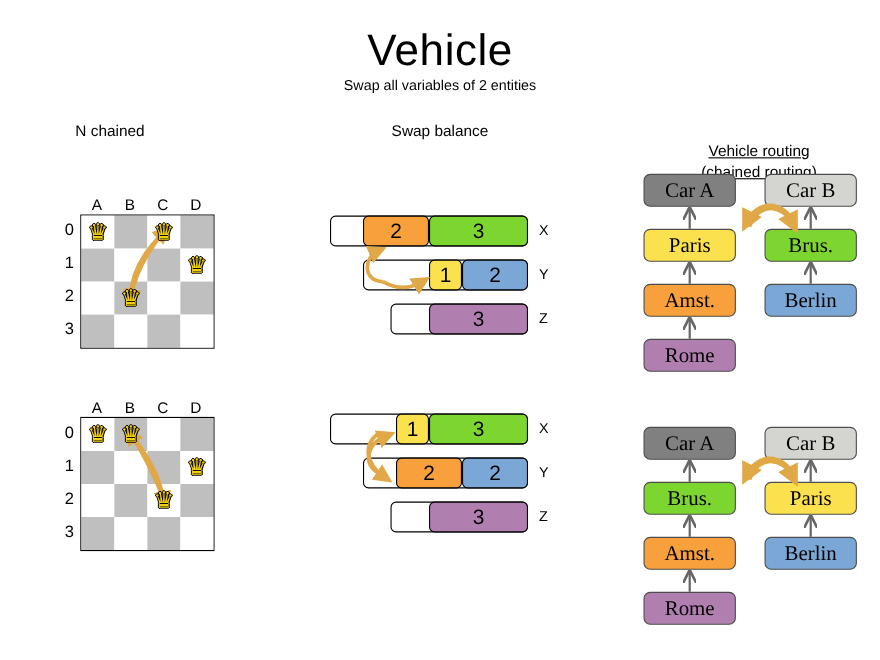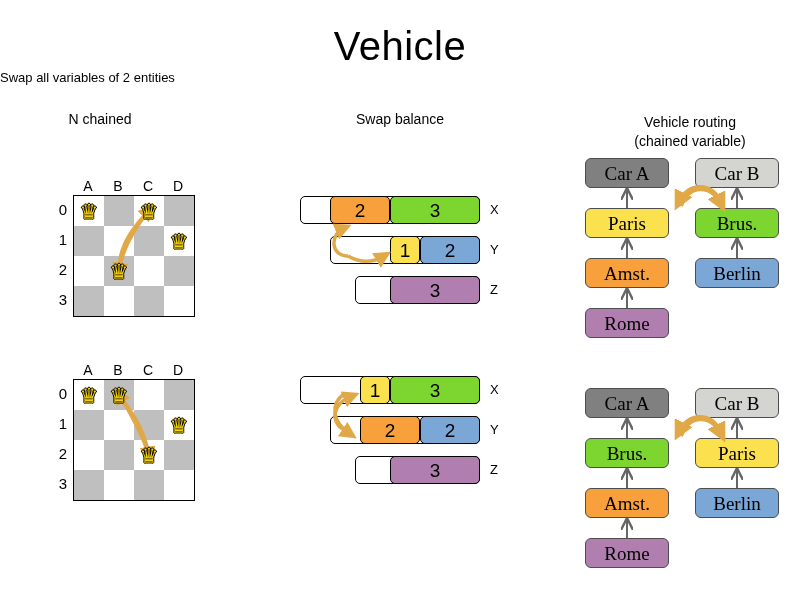--- a/index.html
+++ b/index.html
@@ -9,29 +9,29 @@
     color:#000;overflow:hidden;position:relative;
   }
   .stage{position:relative;width:800px;height:600px;}
 
   
   #page-title{
     position:absolute;left:0;top:24px;width:800px;text-align:center;
     font-size:40px;font-weight:400;letter-spacing:.5px;line-height:44px;
   }
   #page-subtitle{
-    position:absolute;left:0;top:70px;width:800px;
+    position:absolute;left:0;top:70px;width:800px;text-align:center;
     font-size:13px;font-weight:400;
   }
   .col-head{
     position:absolute;text-align:center;font-size:14px;line-height:19px;
   }
   #head-nqueens{left:20px;top:110px;width:160px;}
   #head-cloud{left:320px;top:110px;width:160px;}
-  #head-vrp{left:600px;top:113px;width:180px;}
+  #head-vrp{left:600px;top:128px;width:180px;text-decoration:underline;}
 
   
   .board-wrap{position:absolute;}
   .file-label{
     position:absolute;width:30px;text-align:center;
     font-size:14px;line-height:16px;
   }
   .rank-label{
     position:absolute;width:14px;text-align:center;
     font-size:15px;line-height:30px;
@@ -85,21 +85,21 @@
 
 <div class="stage">
 
   <div id="page-title">Vehicle</div>
   <div id="page-subtitle">Swap all variables of 2 entities</div>
 
   <div class="col-head" id="head-nqueens">N chained</div>
   <div class="col-head" id="head-cloud">Swap balance</div>
   <div class="col-head" id="head-vrp">
     <span>Vehicle routing</span><br>
-    <span>(chained variable)</span>
+    <span>(chained routing)</span>
   </div>
 
   <div class="board-wrap" id="board-before" style="left:28px;top:178px;">
       <div class="file-label" style="left: 45px; top: 0px;">A</div>
       <div class="file-label" style="left: 75px; top: 0px;">B</div>
       <div class="file-label" style="left: 105px; top: 0px;">C</div>
       <div class="file-label" style="left: 135px; top: 0px;">D</div>
       <div class="rank-label" style="left: 28px; top: 17px;">0</div>
       <div class="rank-label" style="left: 28px; top: 47px;">1</div>
       <div class="rank-label" style="left: 28px; top: 77px;">2</div>

